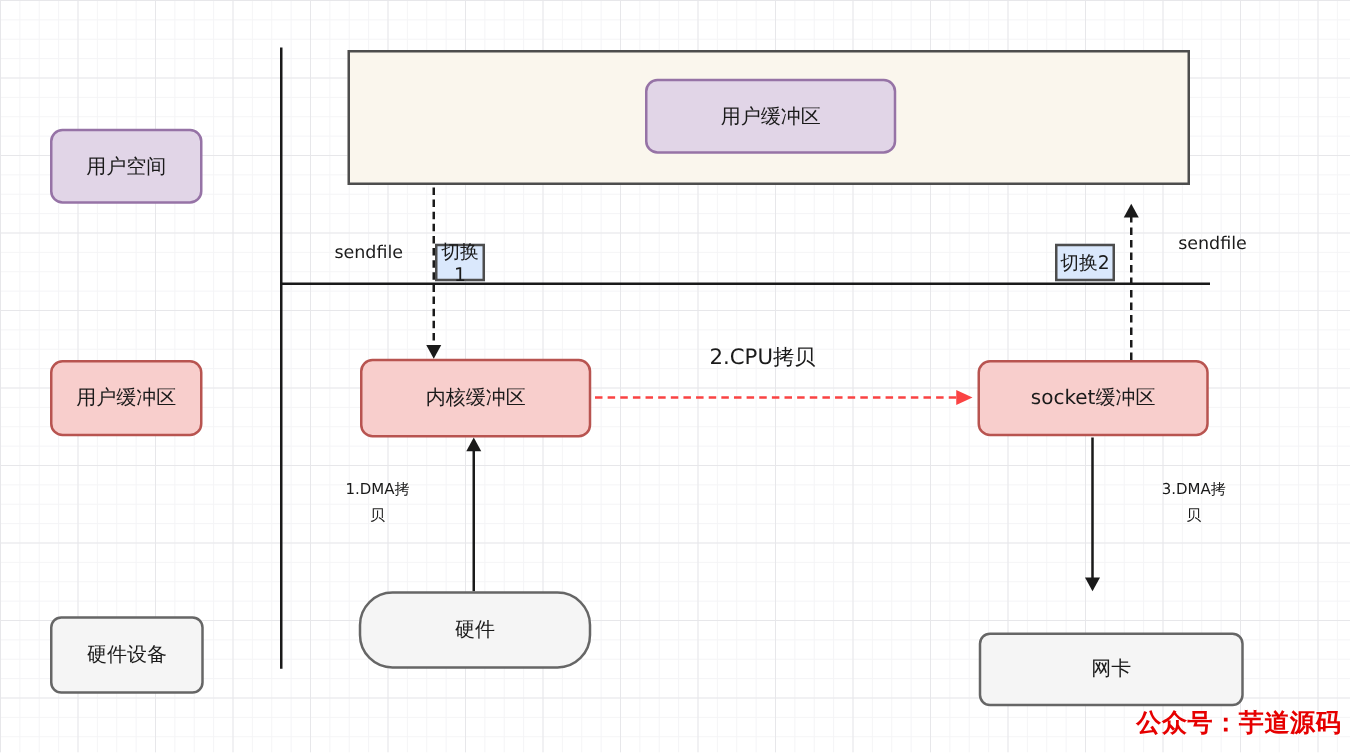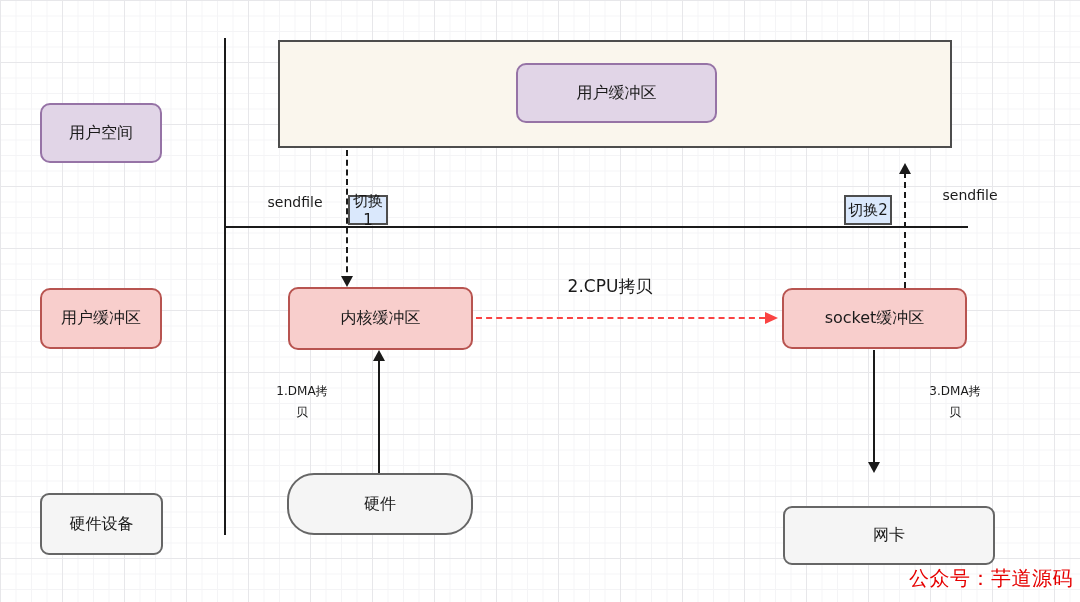--- a/index.html
+++ b/index.html
@@ -30,21 +30,21 @@
   .line-v-dashed { position:absolute; width:0; border-left:2px dashed #1a1a1a; z-index:1; }
   .line-h-dashed-red { position:absolute; height:0; border-top:2px dashed var(--red-arrow,#fa4343); z-index:1; }
   .head { position:absolute; width:0; height:0; z-index:2; }
   .head-up    { border-left:6px solid transparent; border-right:6px solid transparent; border-bottom:11px solid #1a1a1a; }
   .head-down  { border-left:6px solid transparent; border-right:6px solid transparent; border-top:11px solid #1a1a1a; }
   .head-right-red { border-top:6px solid transparent; border-bottom:6px solid transparent; border-left:13px solid var(--red-arrow,#fa4343); }
   .note { position:absolute; text-align:center; font-size:12px; line-height:21px; z-index:2; }
   .syscall { position:absolute; text-align:center; font-size:14px; z-index:2; }
   .watermark {
     position:absolute; left:903px; top:565px; width:176px; text-align:center;
-    font-size:20px; font-weight:normal; letter-spacing:0.5px;
+    font-size:20px; font-weight:bold; letter-spacing:0.5px;
     color:var(--watermark-red,#e60000);
     font-family:"DejaVu Serif","Liberation Serif",serif; z-index:2;
   }
 </style>
 </head>
 <body>
 
 <div class="canvas">
 
   <div class="line-v-solid" style="left:224px; top:38px; height:497px;"></div>

